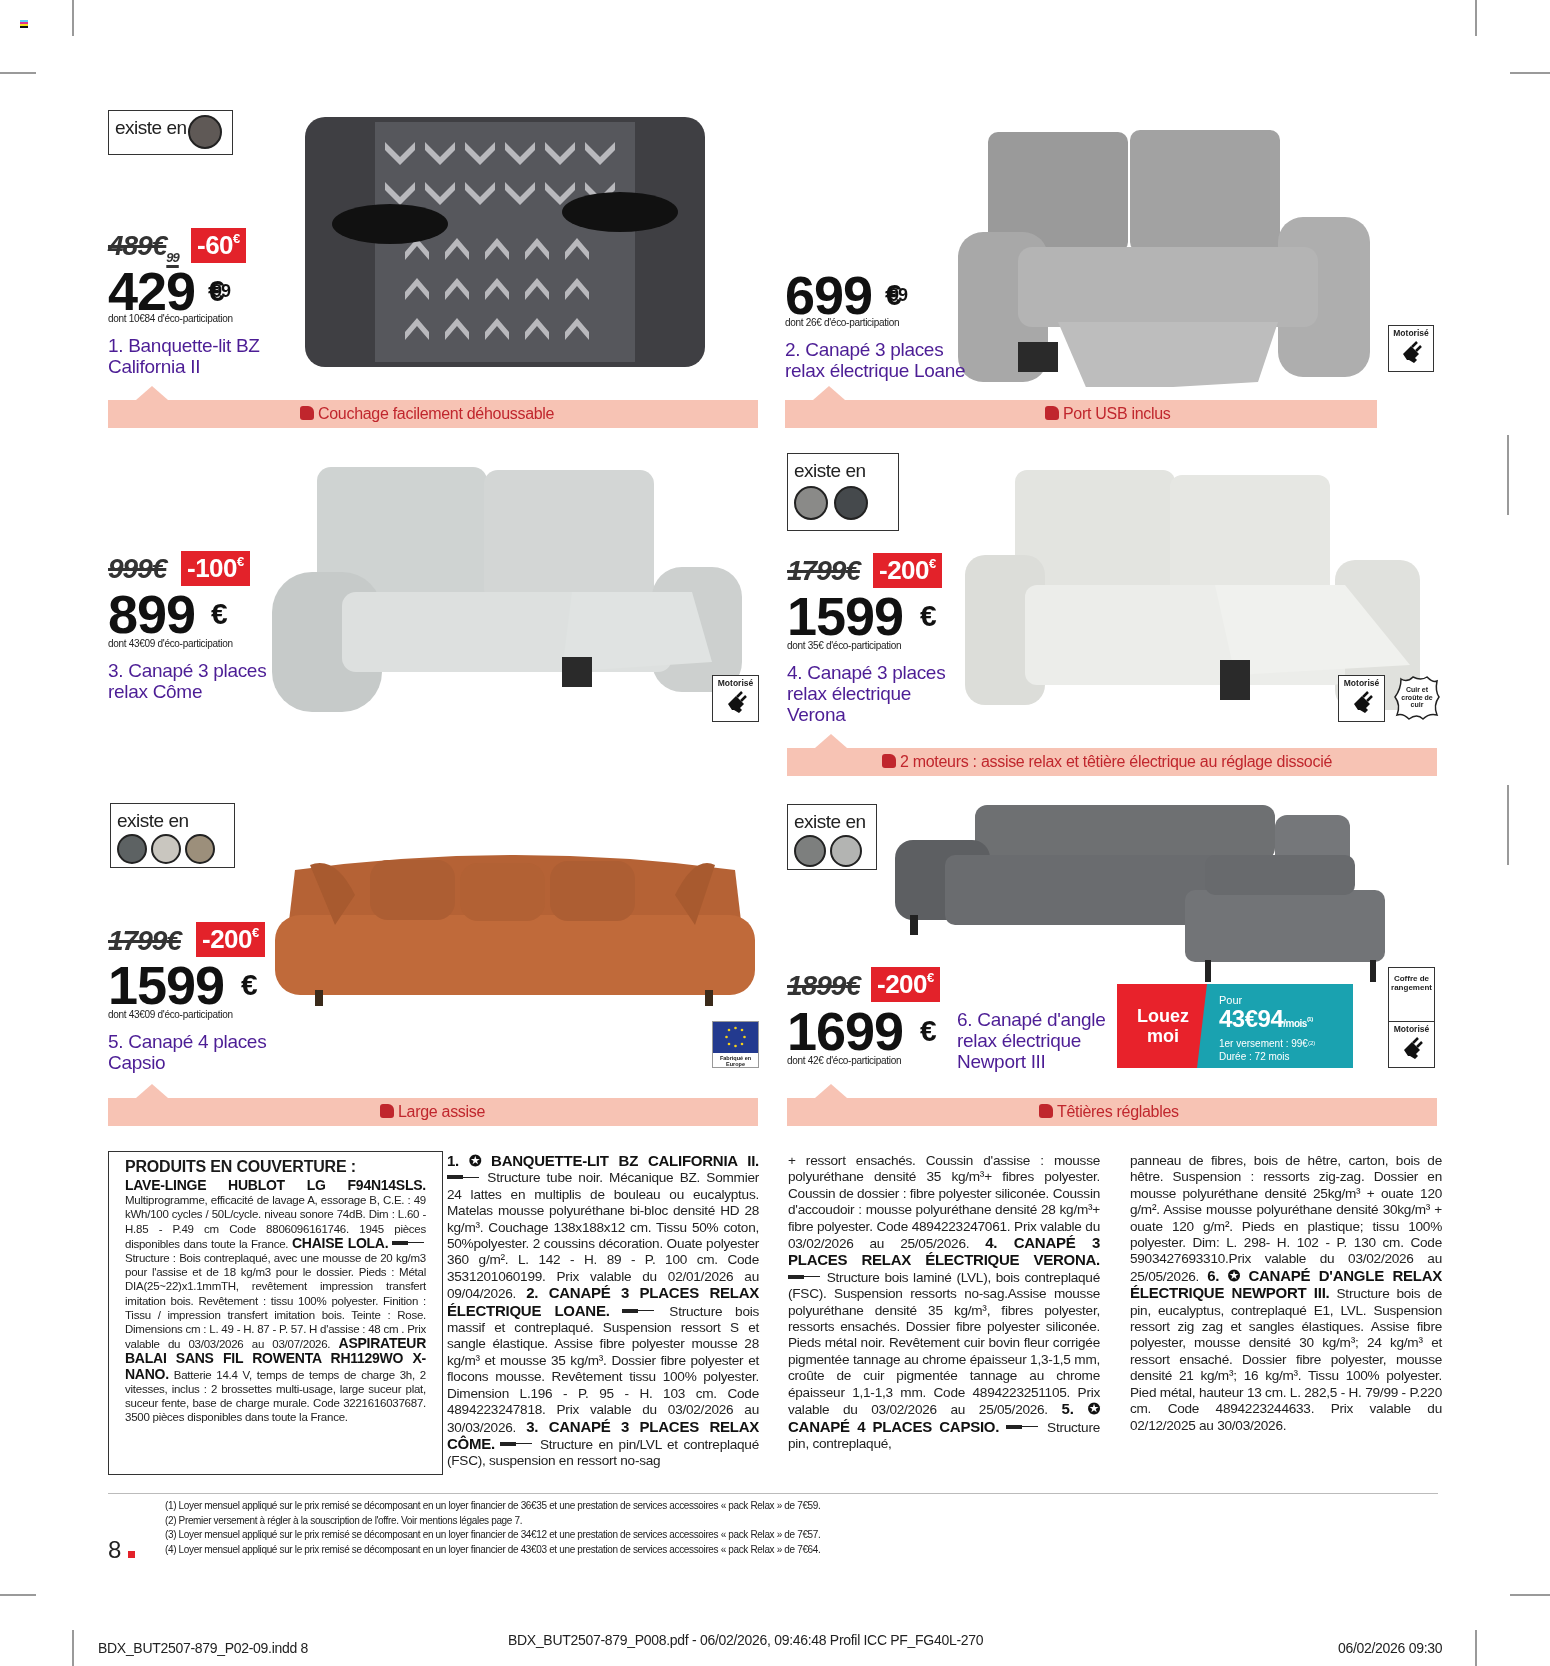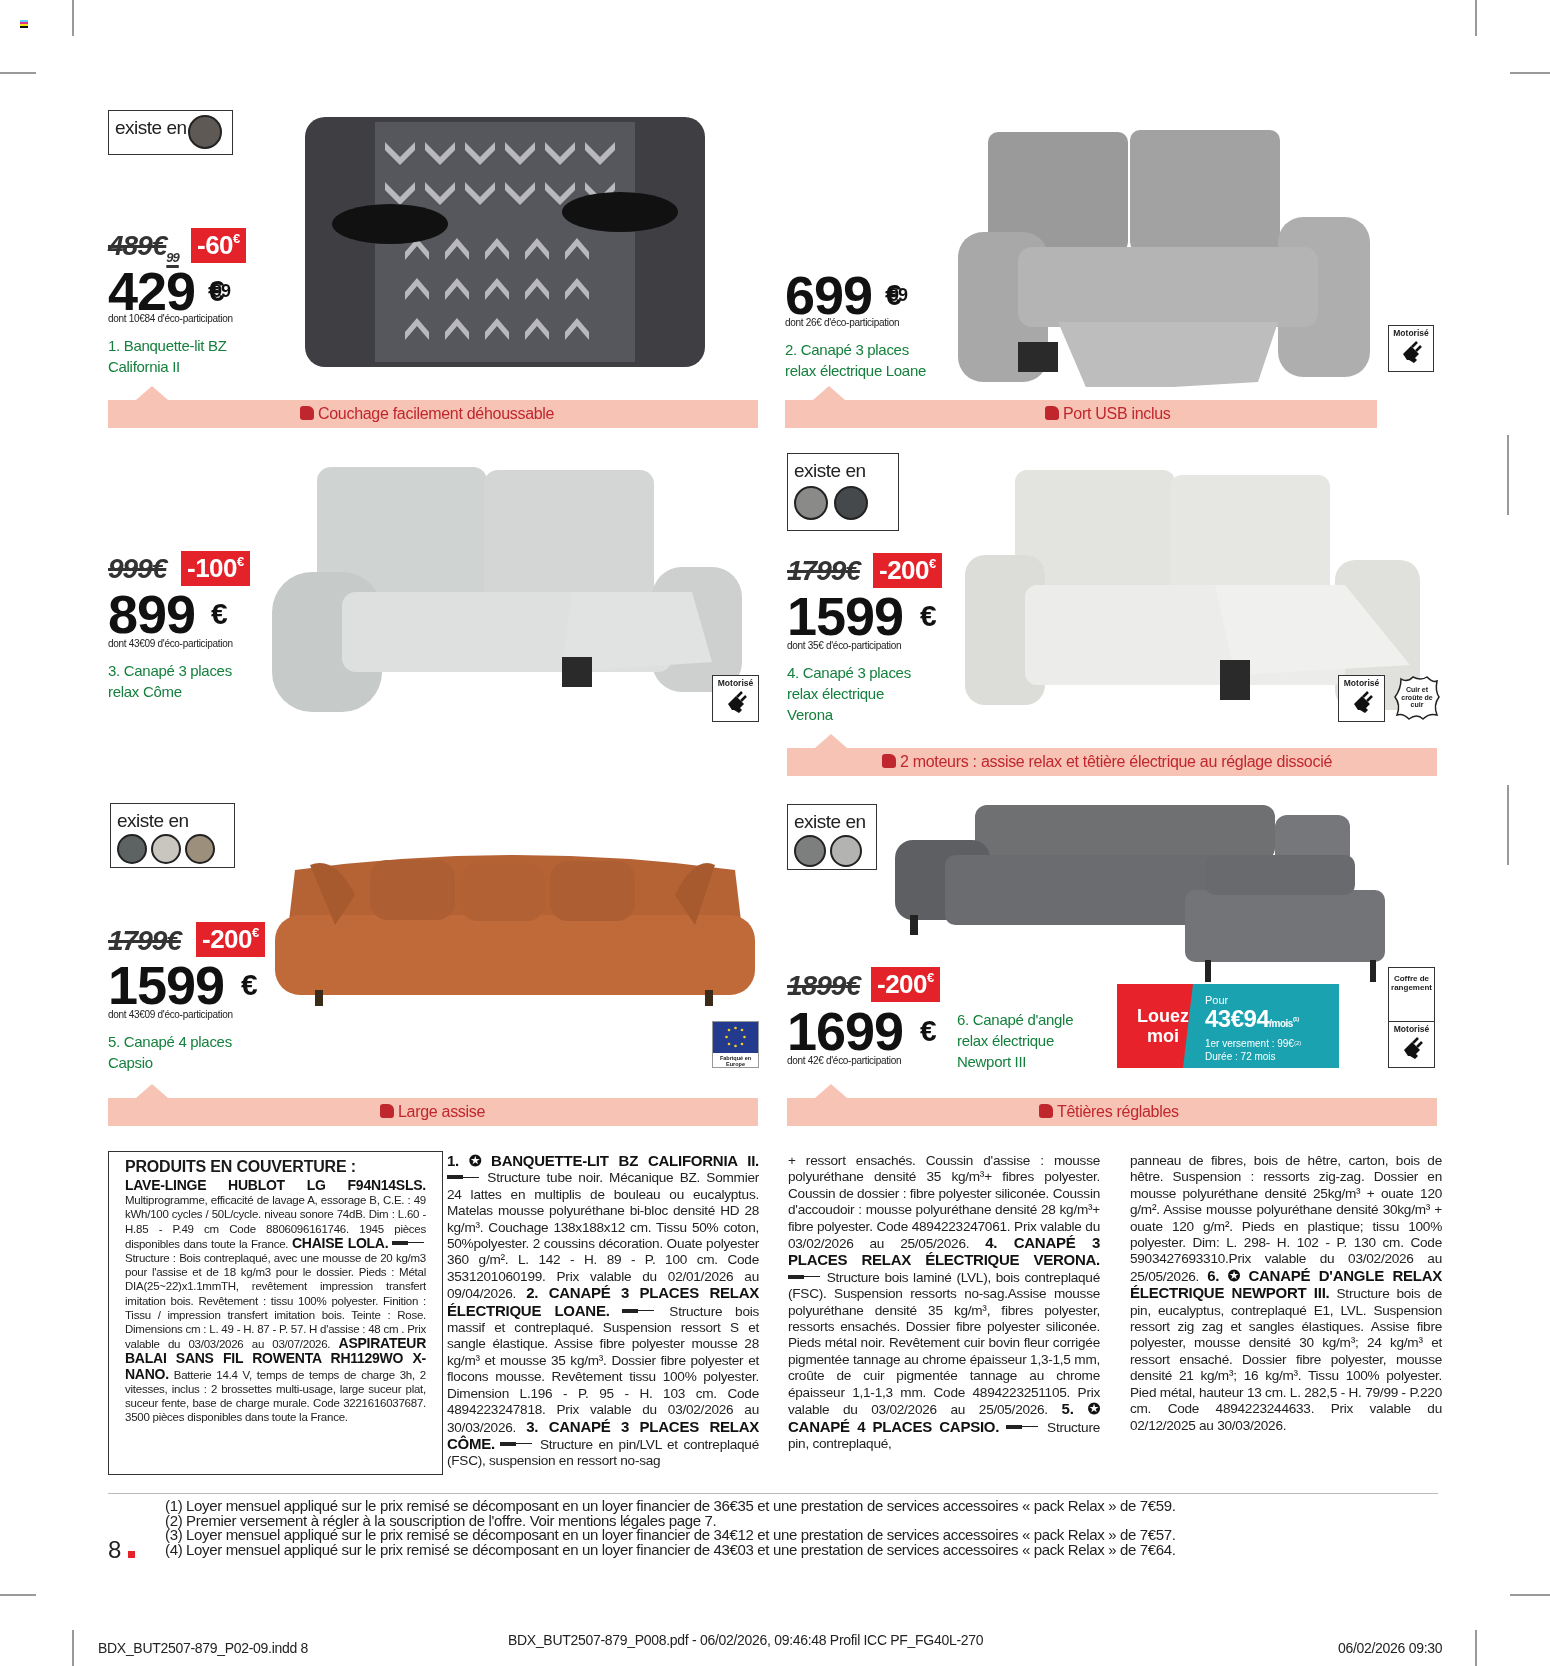--- a/index.html
+++ b/index.html
@@ -12,46 +12,46 @@
 .existe .lbl{font-size:19px;letter-spacing:-0.5px;color:#222}
 .existe .sw{display:inline-block;width:34px;height:34px;border-radius:50%;border:2px solid #222;vertical-align:middle;margin-right:6px}
 .old{position:absolute;font-weight:bold;font-size:28px;color:#333;text-decoration:line-through;text-decoration-thickness:3px;font-style:italic;letter-spacing:-1px}
 .old sup,.old sub{font-size:13px}
 .disc{position:absolute;background:#e3222a;color:#fff;font-weight:bold;font-size:26px;padding:1px 6px 2px 6px;letter-spacing:-0.5px;height:35px;line-height:33px}
 .disc sup{font-size:13px;vertical-align:top;line-height:20px}
 .price{position:absolute;font-weight:900;font-size:54px;letter-spacing:-1px;line-height:54px;color:#111;font-family:"Liberation Sans",sans-serif}
 .price .cur{font-size:30px;position:absolute;top:0}
 .price .cts{font-size:18px;position:absolute;bottom:0}
 .eco{position:absolute;font-size:10px;color:#222;letter-spacing:-0.3px}
-.name{position:absolute;font-size:15px;line-height:21px;color:#15803d;letter-spacing:-0.3px}
+.name{position:absolute;font-size:19px;line-height:21px;color:#4c1d95;letter-spacing:-0.3px}
 .banner{position:absolute;height:28px;background:#f7c3b4;}
 .banner .tab{position:absolute;left:28px;top:-14px;width:0;height:0;border-left:16px solid transparent;border-right:16px solid transparent;border-bottom:14px solid #f7c3b4}
 .banner .txt{position:absolute;top:5px;font-size:16px;color:#c0262d;letter-spacing:-0.3px;white-space:nowrap}
 .banner .hand{display:inline-block;width:14px;height:14px;background:#c0262d;border-radius:3px 6px 3px 3px;margin-right:4px;vertical-align:-1px}
 .sofa{position:absolute}
 .badge{position:absolute;border:1.5px solid #333;background:#fff;text-align:center}
 .badge .t{font-size:8.5px;font-weight:bold;color:#222;margin-top:3px;line-height:9px}
 .badge .plug{display:block;margin:2px auto 0 auto}
 .leather{position:absolute}
 .rent{position:absolute}
 .rent .red{position:absolute;left:0;top:0;width:92px;height:84px;background:#e8222b;color:#fff;font-weight:bold;font-size:18px;text-align:center;line-height:20px;padding-top:22px}
-.rent .teal{position:absolute;left:66px;top:0;width:156px;height:84px;background:#1aa2b0;color:#fff;padding:10px 16px 0 22px;clip-path:polygon(10px 0,100% 0,100% 100%,0 100%)}
+.rent .teal{position:absolute;left:80px;top:0;width:156px;height:84px;background:#1aa2b0;color:#fff;padding:10px 16px 0 22px;clip-path:polygon(10px 0,100% 0,100% 100%,0 100%)}
 .rent .pour{font-size:11px}
 .rent .amt{font-size:24px;font-weight:bold;line-height:26px;letter-spacing:-0.5px}
 .rent .amt small{font-size:10px}
 .rent .l{font-size:10px;line-height:13px}
 .covbox{position:absolute;border:1.5px solid #333;padding:6px 16px 6px 16px}
 .covbox h3{font-size:16px;font-weight:bold;margin-bottom:2px;letter-spacing:-0.2px}
 .col{position:absolute;font-size:13.6px;line-height:16.4px;text-align:justify;color:#222;letter-spacing:-0.25px}
 .col b{font-weight:bold;font-size:15px;color:#111}
 .small{font-size:11.5px;line-height:14.2px}
 .arrow{display:inline-block;width:34px;height:6px;position:relative;vertical-align:2px}
 .arrow:before{content:"";position:absolute;left:0;top:1px;width:16px;height:4px;background:#222}
 .arrow:after{content:"";position:absolute;left:16px;top:2.5px;width:16px;height:1px;background:#222}
-.notes{position:absolute;font-size:15px;line-height:14.5px;color:#222;letter-spacing:-0.35px}
+.notes{position:absolute;font-size:10px;line-height:14.5px;color:#222;letter-spacing:-0.35px}
 .pgnum{position:absolute;font-size:24px;color:#222}
 .pgsq{position:absolute;width:7px;height:7px;background:#e3222a}
 .footer{position:absolute;font-size:14px;color:#222;letter-spacing:-0.3px}
 </style>
 </head>
 <body>
 
 <div class="cmyk">
     <i style="background:#5ad0f5"></i>
     <i style="background:#e0338f"></i>

